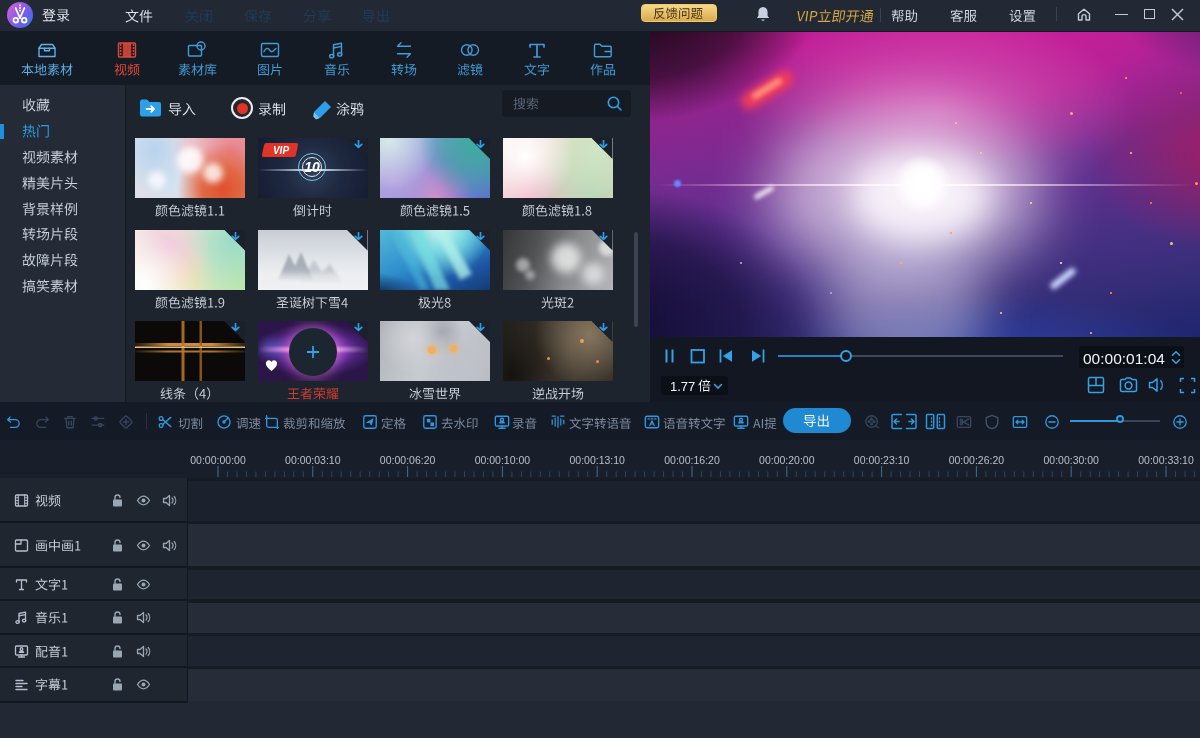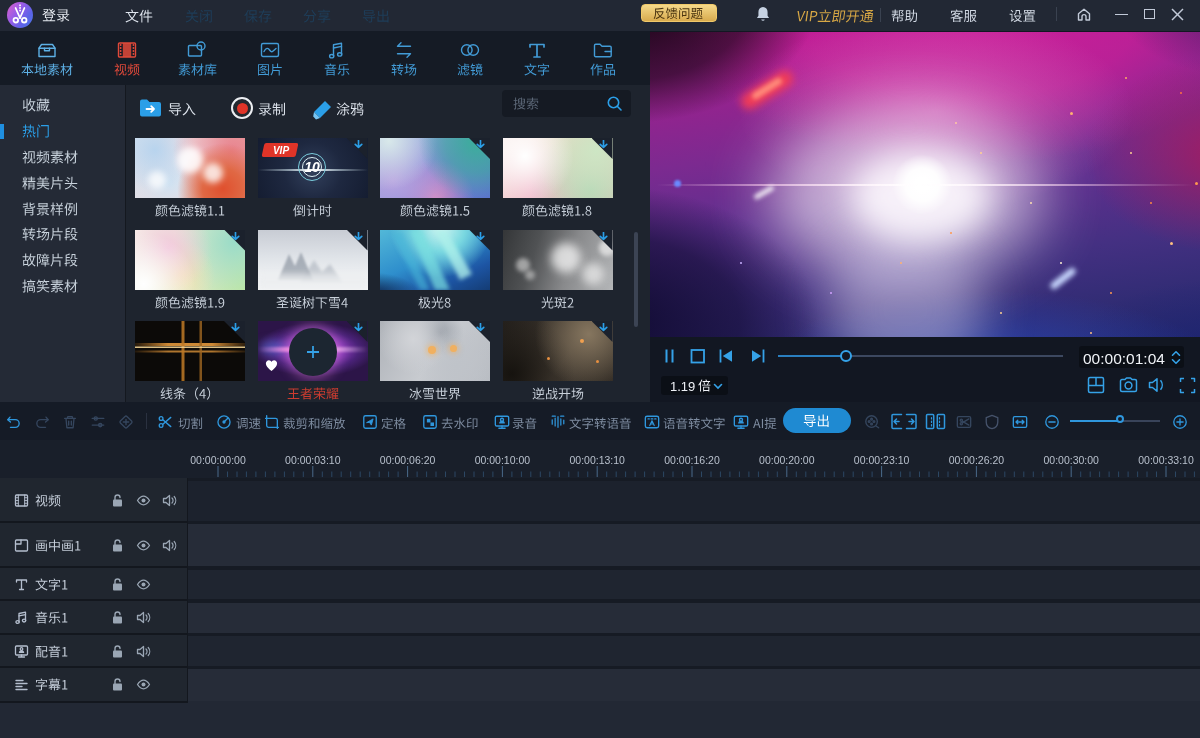--- a/index.html
+++ b/index.html
@@ -669,21 +669,21 @@
 <div class="abs" style="left:840px;top:350px;width:12px;height:12px;border-radius:50%;border:2px solid #35a2e8;background:#121722"></div>
 <div class="abs" style="left:1079px;top:346px;width:105px;height:22px;border-radius:3px;background:#0b0f16"></div>
 <div class="abs" style="left:1083px;top:350px;width:86px;height:18px;color:#f0f3f7;font-size:15.5px">00:00:01:04</div>
 <svg class="i" style="left:1171px;top:350px" width="10" height="15" viewBox="0 0 10 15">
     <g stroke="#35a2e8" stroke-width="1.6" fill="none" stroke-linecap="round" stroke-linejoin="round">
       <path d="M1.5 5.2 L5 1.8 L8.5 5.2"></path>
       <path d="M1.5 9.8 L5 13.2 L8.5 9.8"></path>
     </g>
   </svg>
 <div class="abs" style="left:661px;top:376px;width:67px;height:19px;border-radius:3px;background:#0b0f16"></div>
-<div class="abs" style="left:670px;top:379px;color:#eef1f6;font-size:13px">1.19</div>
+<div class="abs" style="left:670px;top:379px;color:#eef1f6;font-size:13px">1.77</div>
 <svg style="position:absolute;left:698px;top:379px;overflow:visible;" width="13.0" height="13" viewBox="0 -883 1000 1000" fill="#eef1f6">
     <use href="#g500d" x="0"></use>
   </svg>
 <svg class="i" style="left:713px;top:383px" width="10" height="7" viewBox="0 0 10 7">
     <path d="M1.5 1.5 L5 5 L8.5 1.5" stroke="#35a2e8" stroke-width="1.6" fill="none" stroke-linecap="round"></path>
   </svg>
 <svg class="i" style="left:1087px;top:376px" width="18" height="18" viewBox="0 0 18 18">
     <g stroke="#35a2e8" stroke-width="1.5" fill="none" stroke-linejoin="round">
       <rect x="1.5" y="1.5" width="15" height="15" rx="1.5"></rect>
       <path d="M9 1.5 V9.5 M1.5 9.5 H16.5"></path>

